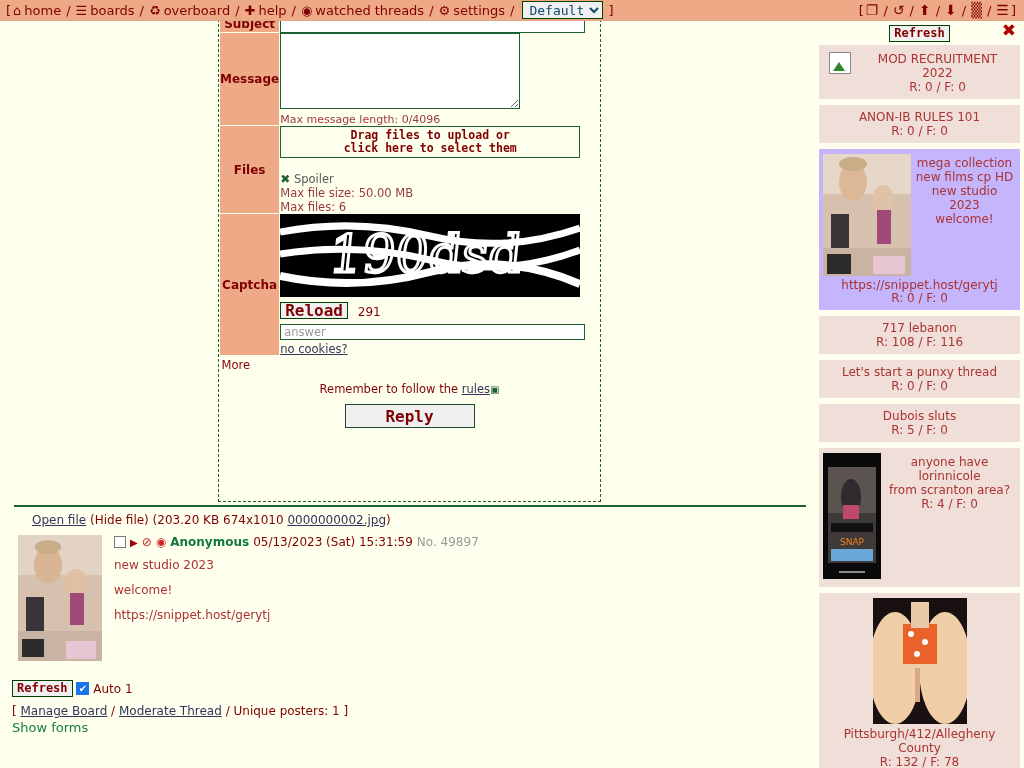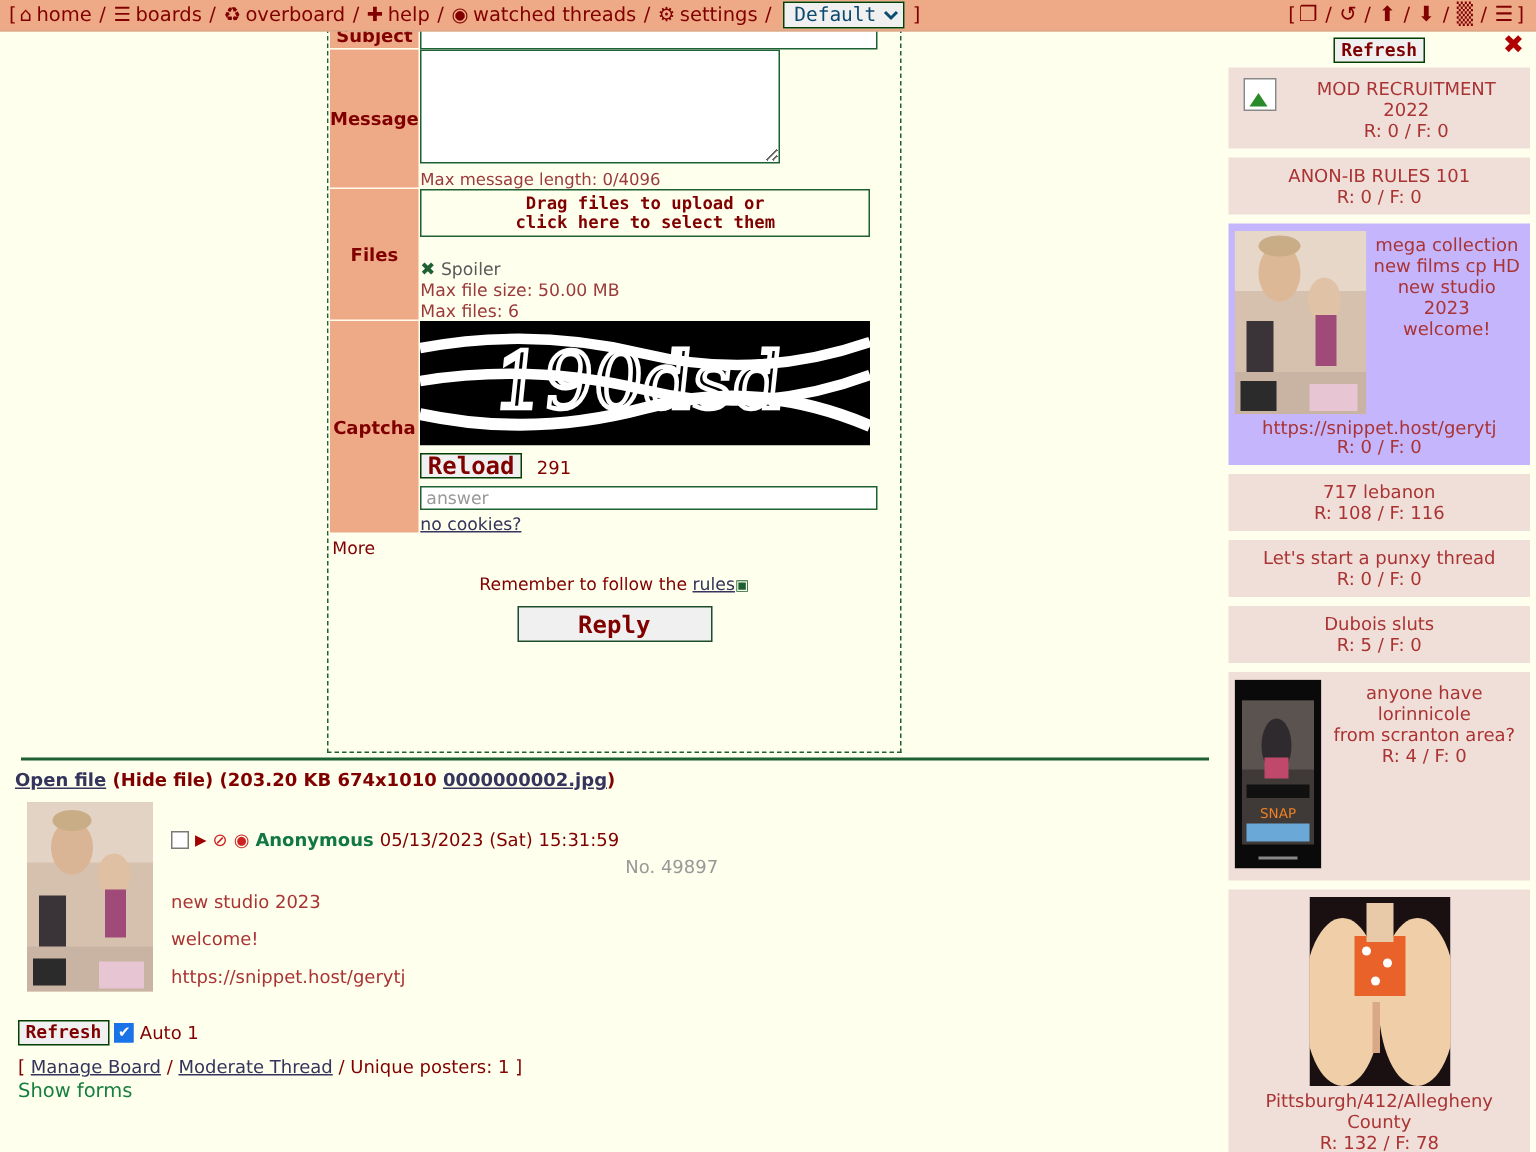--- a/index.html
+++ b/index.html
@@ -149,21 +149,21 @@
     font-family: "DejaVu Sans Mono", monospace;
     font-size: 16px;
     font-weight: bold;
     color: #800000;
     cursor: pointer;
   }
 
   
   #thread { position: absolute; left: 0; top: 505px; width: 810px; }
   .divline { border-top: 2px solid #1d6032; margin: 0 4px 6px 14px; }
-  .fileline { font-size: 12px; padding-left: 10px; color: #800000; font-weight: bold; }
+  .fileline { font-size: 12px; padding-left: 32px; color: #800000; }
   .fileline a { color: #34345c; }
   .postbody { display: flex; padding: 8px 0 0 18px; }
   .thumb {
     width: 84px; height: 126px;
     flex: 0 0 84px;
     border: 0;
     background: #c8ab94;
     overflow: hidden;
     position: relative;
   }
@@ -174,21 +174,21 @@
     border: 1px solid #7a7a7a;
     background: #fff;
     display: inline-block;
     box-sizing: border-box;
   }
   .tri { color: #a00000; font-size: 10px; }
   .noentry { color: #cc2222; font-size: 12px; }
   .eye { color: #cc2222; font-size: 12px; }
   .pname { color: #117743; font-weight: bold; }
   .pdate { color: #800000; }
-  .pno { color: #999; margin-top: 36px; }
+  .pno { color: #999; }
   .ptext { font-size: 12px; color: #a33; line-height: 25px; padding-top: 4px; }
   .ptext div { color: #a33; }
 
   
   #footer { position: absolute; left: 0; top: 680px; width: 810px; padding-left: 12px; }
   .refresh-btn {
     font-family: "DejaVu Sans Mono", monospace;
     font-size: 12px; font-weight: bold;
     color: #800000; background: #f0f0f0;
     border: 1px solid #004000;

